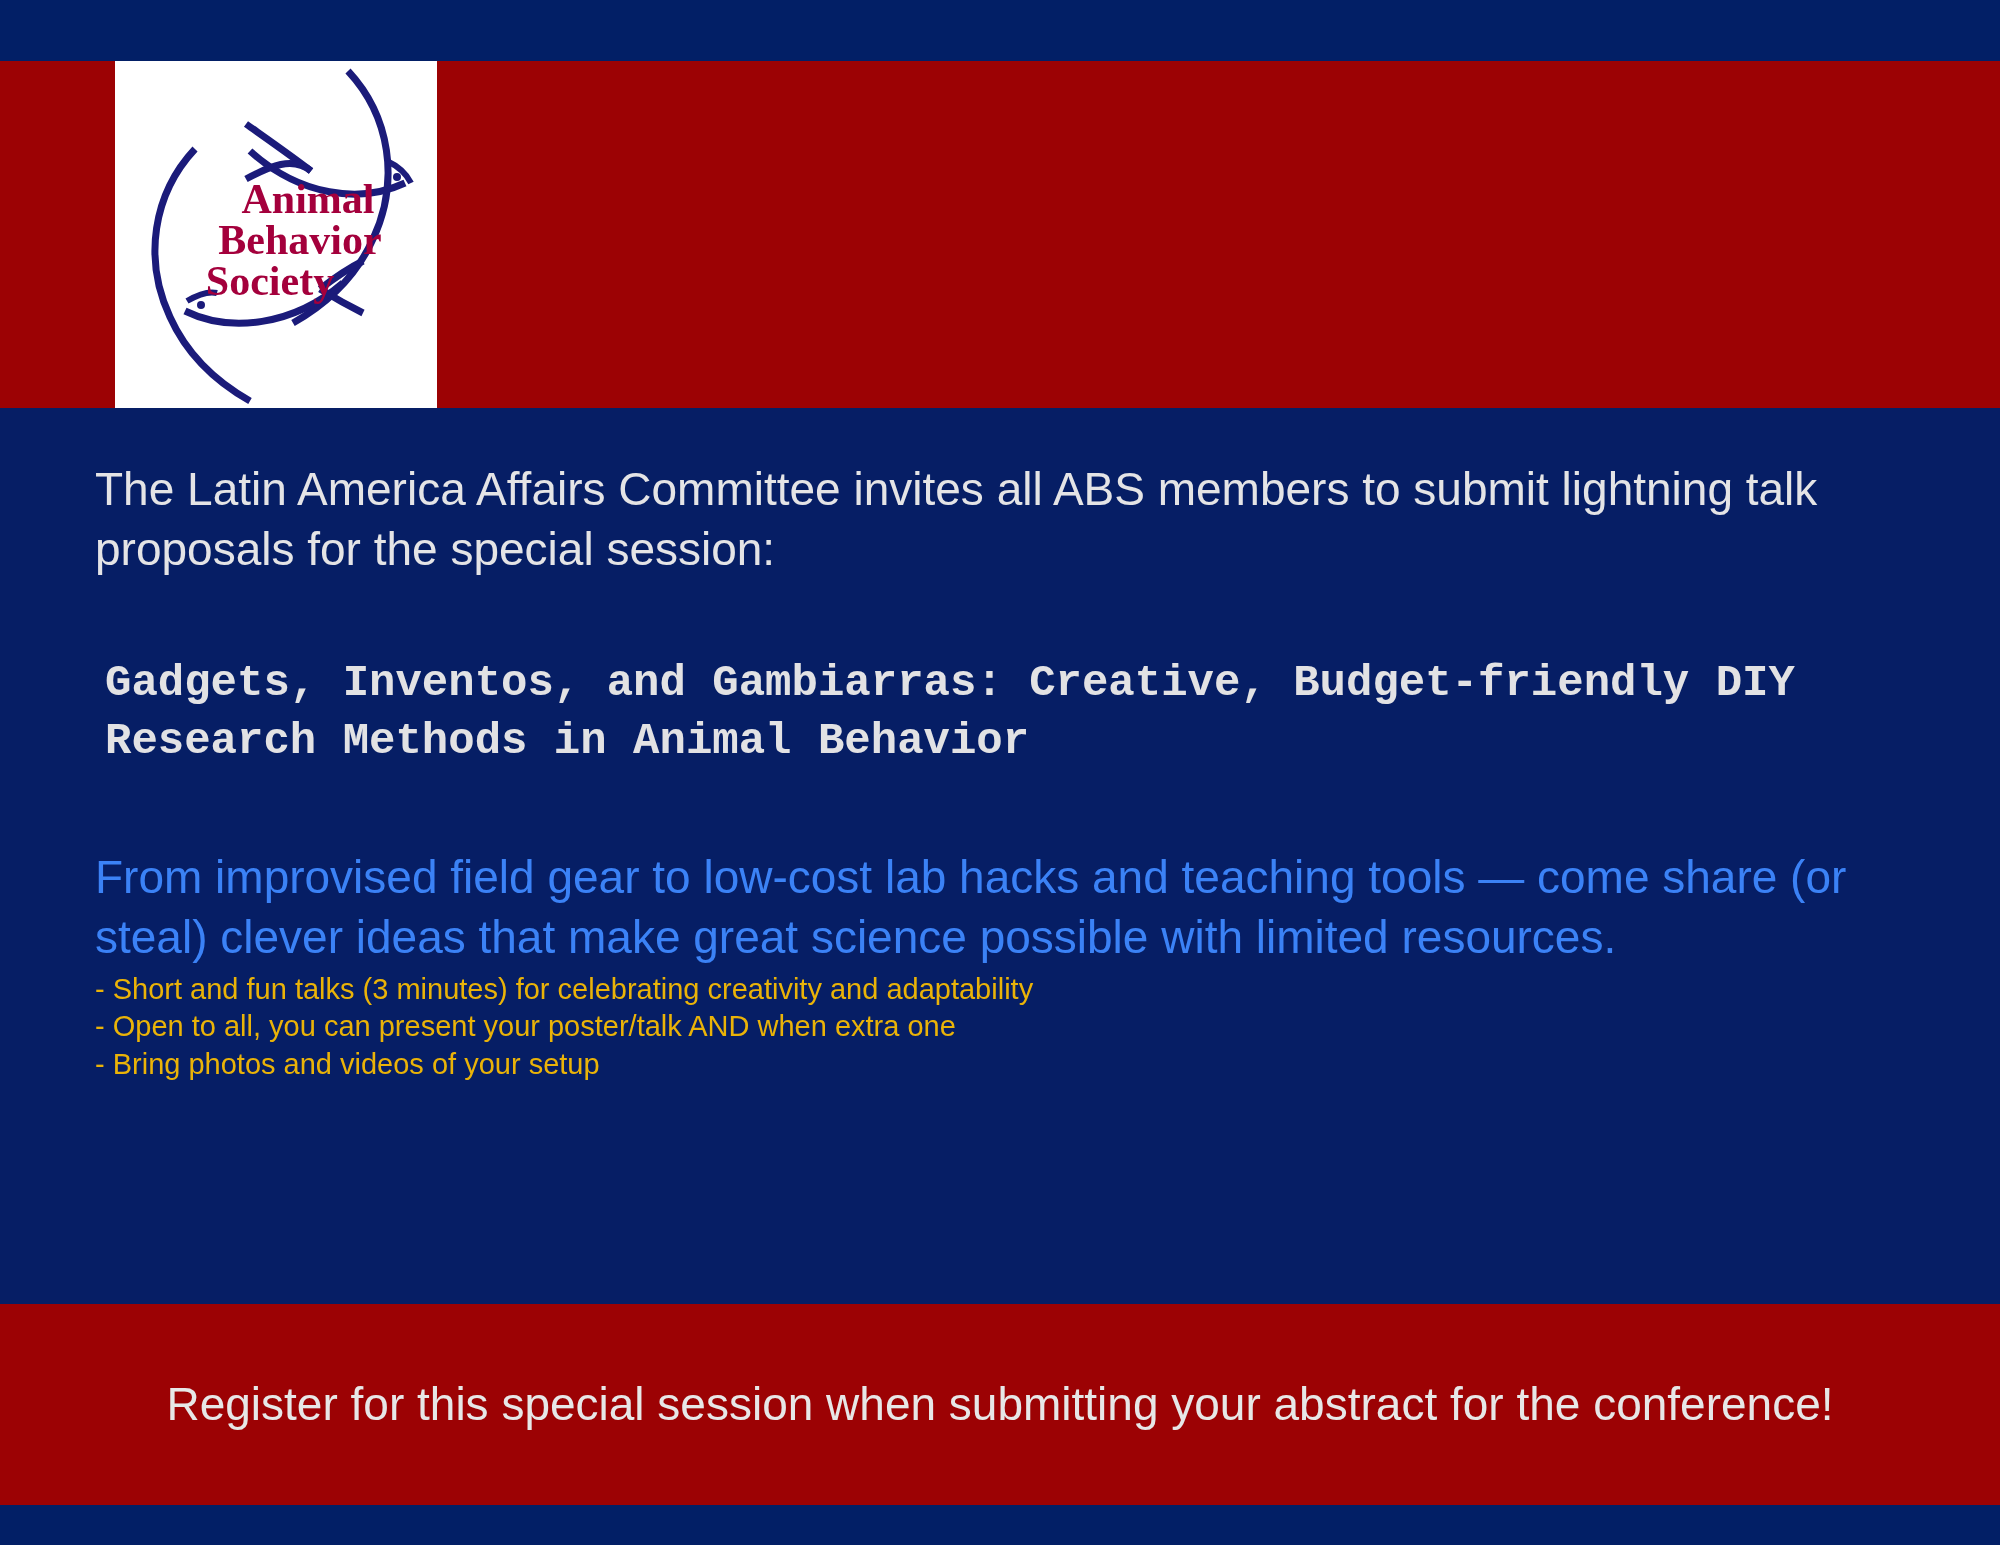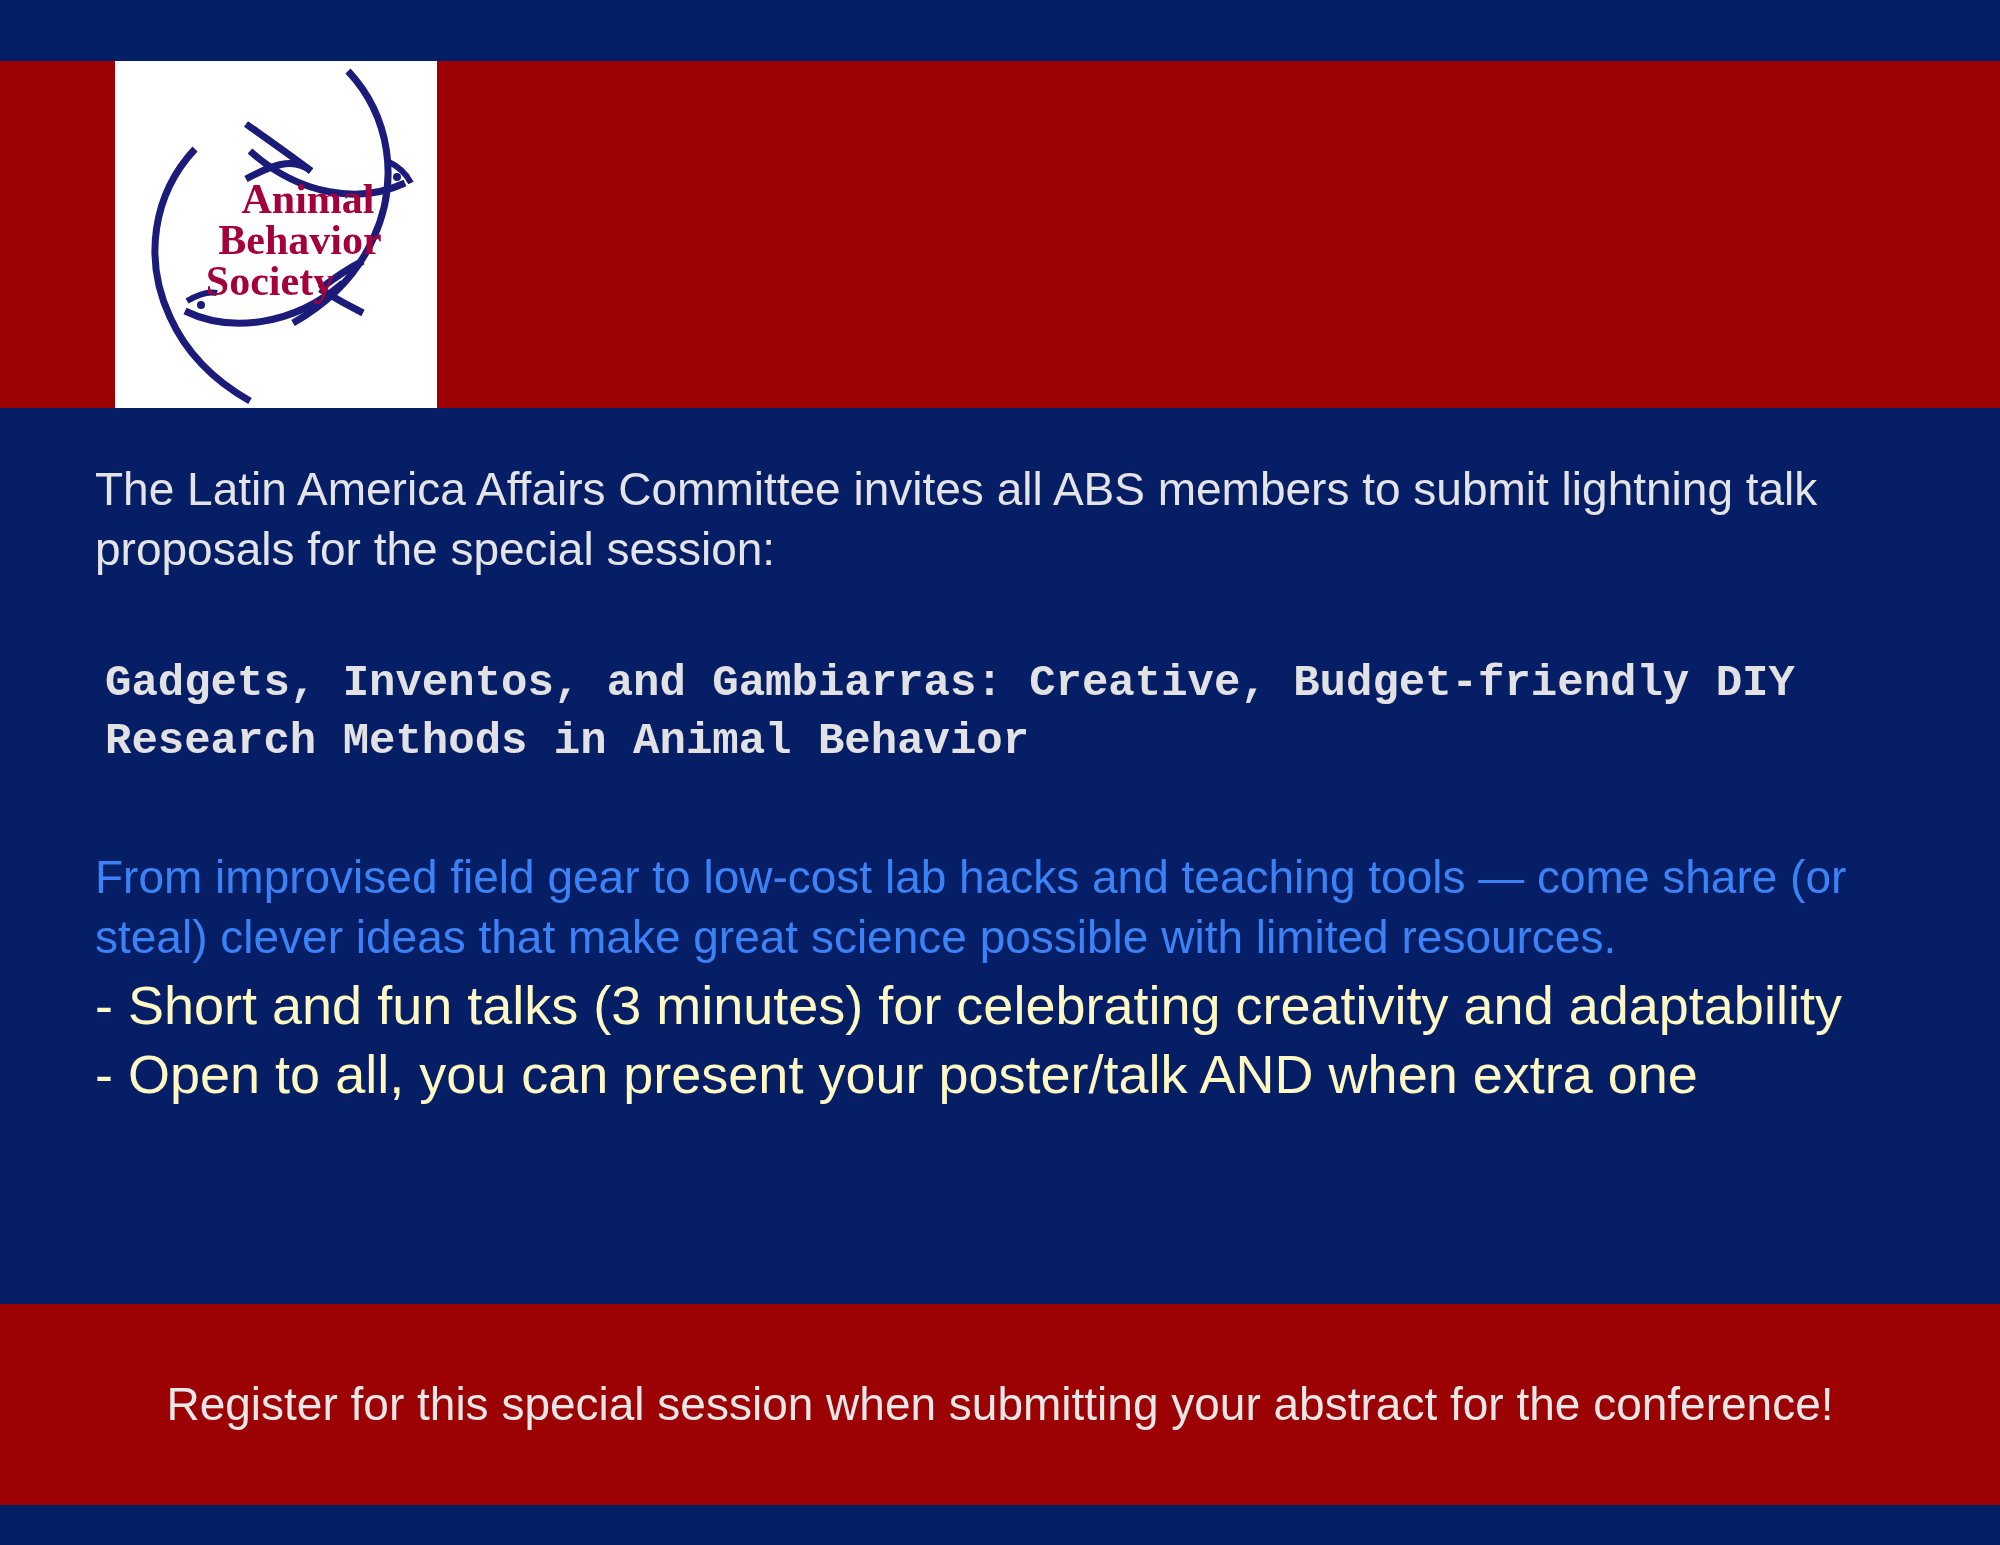--- a/index.html
+++ b/index.html
@@ -122,25 +122,25 @@
 
   .blurb {
     font-size: 46px;
     line-height: 1.3;
     padding-top: 78px;
     font-weight: 400;
     color: #3b82f6;
   }
 
   .bullets {
-    font-size: 54px;
+    font-size: 29px;
     line-height: 1.28;
     padding-top: 4px;
     font-weight: 400;
-    color: #fef9c3;
+    color: #eab308;
   }
 
   
   .footer-band {
     position: absolute;
     left: 0;
     top: 1304px;
     width: 2000px;
     height: 201px;
     background: #9c0204;
@@ -210,20 +210,21 @@
   <div class="body-area">
     <div class="intro">The Latin America Affairs Committee invites all ABS members to submit lightning talk proposals for the special session:</div>
 
     <div class="session-title">Gadgets, Inventos, and Gambiarras: Creative, Budget-friendly DIY Research Methods in Animal Behavior</div>
 
     <div class="blurb">From improvised field gear to low-cost lab hacks and teaching tools — come share (or steal) clever ideas that make great science possible with limited resources.</div>
 
     <div class="bullets">
       <div>- Short and fun talks (3 minutes) for celebrating creativity and adaptability</div>
       <div>- Open to all, you can present your poster/talk AND when extra one</div>
+      <div>- Bring photos and videos of your setup</div>
     </div>
   </div>
 
   <div class="footer-band">
     <div class="footer-text">Register for this special session when submitting your abstract for the conference!</div>
   </div>
 
   <div class="bottom-strip"></div>
 
 </div>

